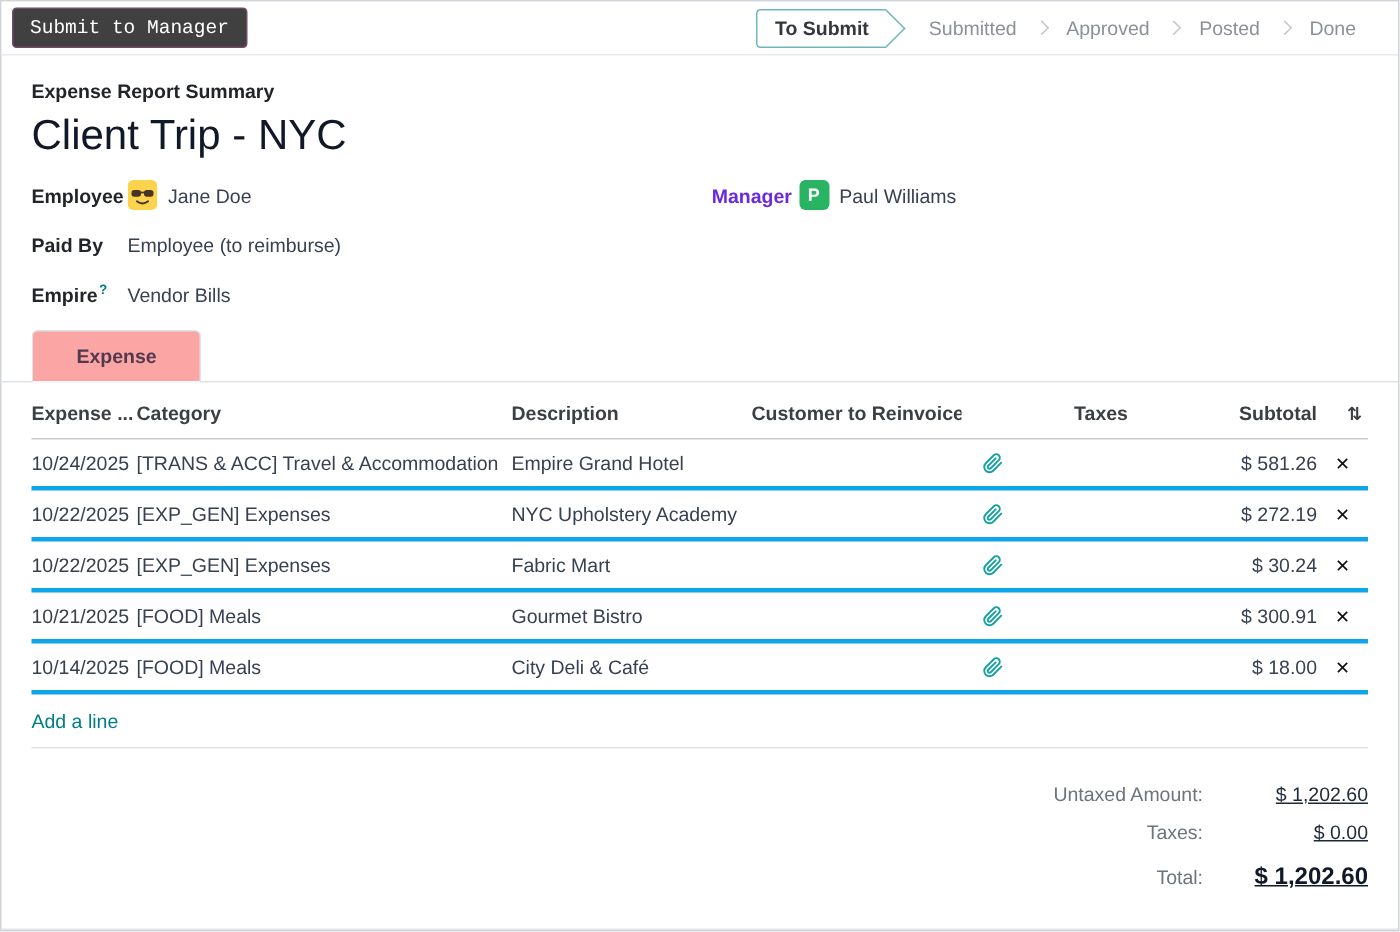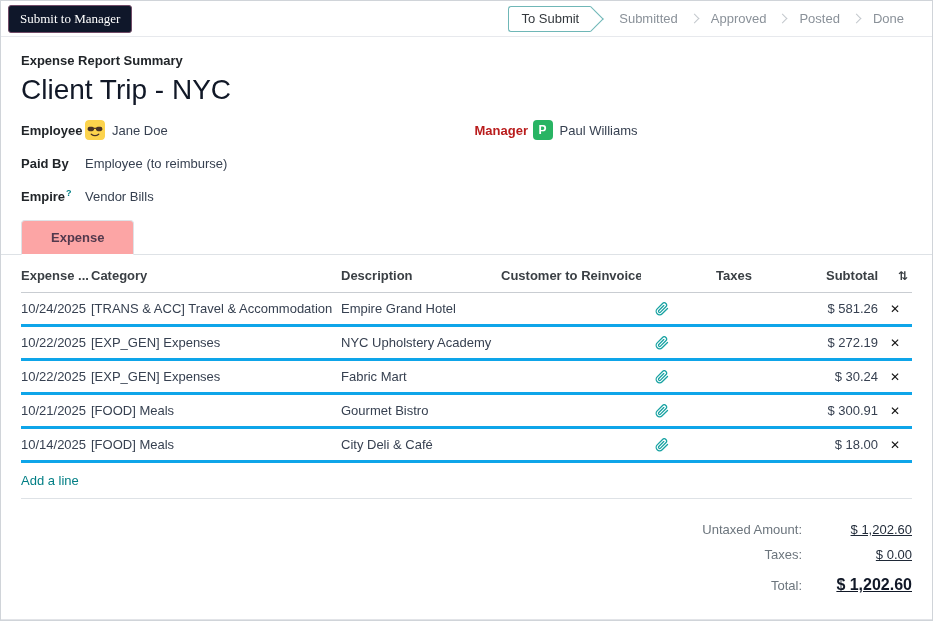--- a/index.html
+++ b/index.html
@@ -15,34 +15,34 @@
 
   
   .topbar {
     height: 36px;
     display: flex; align-items: center; justify-content: space-between;
     padding: 0 10px 0 7px;
     border-bottom: 1px solid #e7e9ed;
     background: #fff;
   }
   .btn-primary {
-    background: #0f172a; color: #fff; border: 1px solid #714B67;
+    background: #404040; color: #fff; border: 1px solid #714B67;
     border-radius: 3px; padding: 5px 11px; font-size: 13px;
-    font-family: Liberation Serif, serif; cursor: pointer;
+    font-family: Liberation Mono, monospace; cursor: pointer;
   }
   .statusbar { display: flex; align-items: center; height: 100%; padding-right: 6px; }
   .step {
     display: flex; align-items: center;
     padding: 4px 12px; color: #8a9199; font-size: 13px; cursor: pointer;
     position: relative; white-space: nowrap;
   }
   .step.active {
     border: 1px solid #6fb7b7; border-right: none;
     border-radius: 3px 0 0 3px;
-    color: #33383d; font-weight: 400;
+    color: #33383d; font-weight: 700;
     background: #fff; margin-right: 16px; height: 26px;
   }
   .step.active::after {
     content: ""; position: absolute; right: -9px; top: 50%;
     width: 17px; height: 17px;
     transform: translateY(-50%) rotate(45deg);
     border-top: 1px solid #6fb7b7; border-right: 1px solid #6fb7b7;
     background: #fff;
   }
   .chev {
@@ -55,21 +55,21 @@
   
   .sheet { padding: 16px 20px 0; min-height: 576px; border-bottom: 1px solid #e2e4e8; }
 
   .summary-label { font-size: 13px; font-weight: 700; color: #212529; }
   .record-title { font-size: 28px; font-weight: 400; color: #111827; margin: 6px 0 14px; }
 
   .fields { display: grid; grid-template-columns: 1fr 1fr; margin-bottom: 14px; gap: 16px; }
   .field-col-left { display: flex; flex-direction: column; gap: 13px; }
   .field-row { display: flex; align-items: center; min-height: 20px; }
   .field-label { width: 64px; flex: 0 0 64px; font-weight: 600; color: #212529; }
-  .field-label-mgr { width: 58px; flex: 0 0 58px; font-weight: 600; color: #b91c1c; }
+  .field-label-mgr { width: 58px; flex: 0 0 58px; font-weight: 600; color: #6d28d9; }
   .field-value { color: #374151; cursor: pointer; }
   .sup-help { color: #017e84; font-size: 9px; vertical-align: super; margin-left: 1px; }
   .avatar { width: 20px; height: 20px; border-radius: 4px; margin-right: 7px; flex: 0 0 20px; display:inline-flex; align-items:center; justify-content:center; overflow:hidden; }
   .avatar-mgr { background: #28b463; color:#fff; font-size: 12px; font-weight: 600; }
 
   
   .notebook { border-bottom: 1px solid #dee2e6; margin: 8px -20px 0; padding: 0 20px; display: flex; }
   .tab {
     border: 1px solid #dee2e6; border-bottom: 1px solid #fff;
     border-radius: 4px 4px 0 0;

